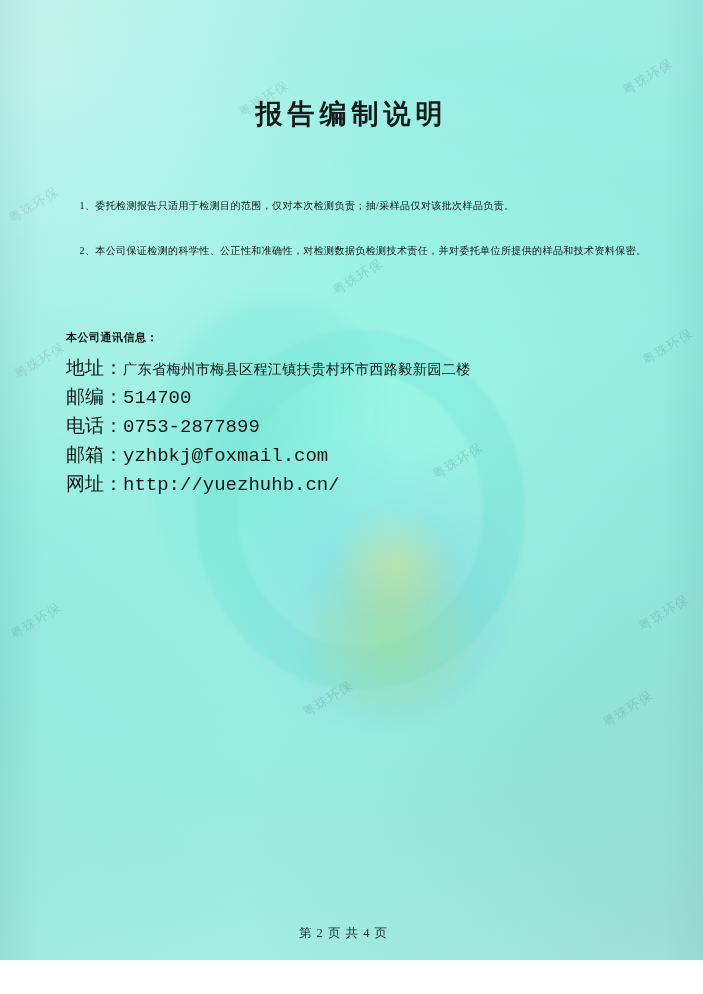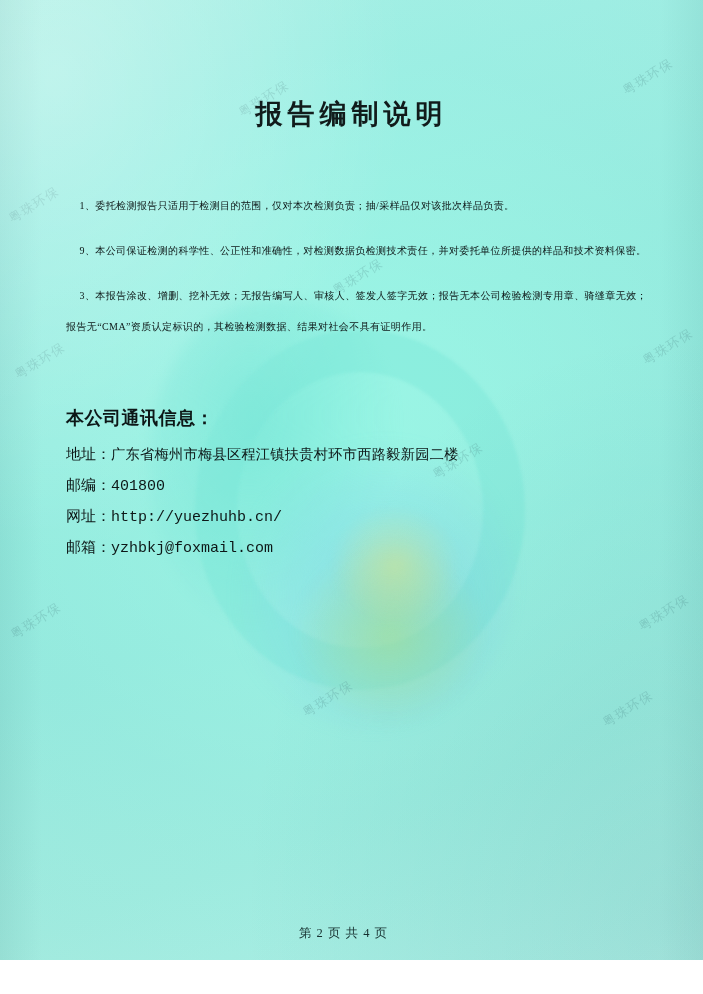--- a/index.html
+++ b/index.html
@@ -127,39 +127,39 @@
     letter-spacing: 0.4px;
   }
   .para .ind {
     display: block;
     text-indent: 1.35em;
   }
   .contact-block {
     margin: 64px 56px 0 66px;
   }
   .contact-title {
-    font-size: 18px;
+    font-size: 11px;
     font-weight: bold;
     color: #0d1717;
     letter-spacing: 0.5px;
     margin-bottom: 11px;
   }
   .contact-row {
     font-size: 14.2px;
     line-height: 26px;
     color: #0d1717;
     letter-spacing: 0.3px;
     margin-bottom: 3px;
   }
   .contact-row .lbl {
     display: inline-block;
   }
   .mono {
     font-family: "Liberation Mono", monospace;
-    font-size: 15px;
+    font-size: 19px;
     letter-spacing: 0px;
   }
   .footer {
     position: absolute;
     left: 0;
     right: 16px;
     bottom: 18px;
     text-align: center;
     font-size: 12.5px;
     color: #16302f;
@@ -192,39 +192,39 @@
 
   <div class="content">
 
     <div class="doc-title">报告编制说明</div>
 
     <div class="body-block">
       <div class="para">
           <span class="ind">1、委托检测报告只适用于检测目的范围，仅对本次检测负责；抽/采样品仅对该批次样品负责。</span>
         </div>
       <div class="para">
-          <span class="ind">9、本公司保证检测的科学性、公正性和准确性，对检测数据负检测技术责任，并对委托单位所提供的样品和技术资料保密。</span>
-        </div>
-      <div class="para">
-          <span class="ind">3、本报告涂改、增删、挖补无效；无报告编写人、审核人、签发人签字无效；报告无本公司检验检测专用章、骑缝章无效；报告无“CMA”资质认定标识的，其检验检测数据、结果对社会不具有证明作用。</span>
+          <span class="ind">2、本公司保证检测的科学性、公正性和准确性，对检测数据负检测技术责任，并对委托单位所提供的样品和技术资料保密。</span>
         </div>
     </div>
 
     <div class="contact-block">
       <div class="contact-title">本公司通讯信息：</div>
 
       <div class="contact-row">
         <span class="lbl mono">地址：</span><span>广东省梅州市梅县区程江镇扶贵村环市西路毅新园二楼</span>
       </div>
       <div class="contact-row">
-        <span class="lbl mono">邮编：</span><span class="mono">401800</span>
+        <span class="lbl mono">邮编：</span><span class="mono">514700</span>
+      </div>
+      <div class="contact-row">
+        <span class="lbl mono">电话：</span><span class="mono">0753-2877899</span>
+      </div>
+      <div class="contact-row">
+        <span class="lbl mono">邮箱：</span><span class="mono">yzhbkj@foxmail.com</span>
       </div>
       <div class="contact-row">
         <span class="lbl mono">网址：</span><span class="mono">http://yuezhuhb.cn/</span>
-      </div>
-      <div class="contact-row">
-        <span class="lbl mono">邮箱：</span><span class="mono">yzhbkj@foxmail.com</span>
       </div>
     </div>
   </div>
 
   <div class="footer">第 2 页 共 4 页</div>
 </div>
 
 </body></html>

